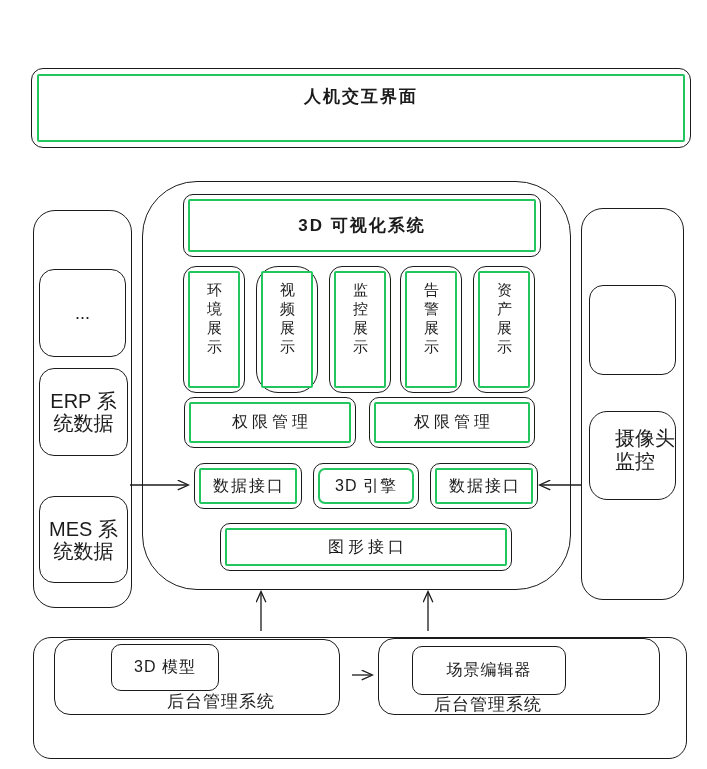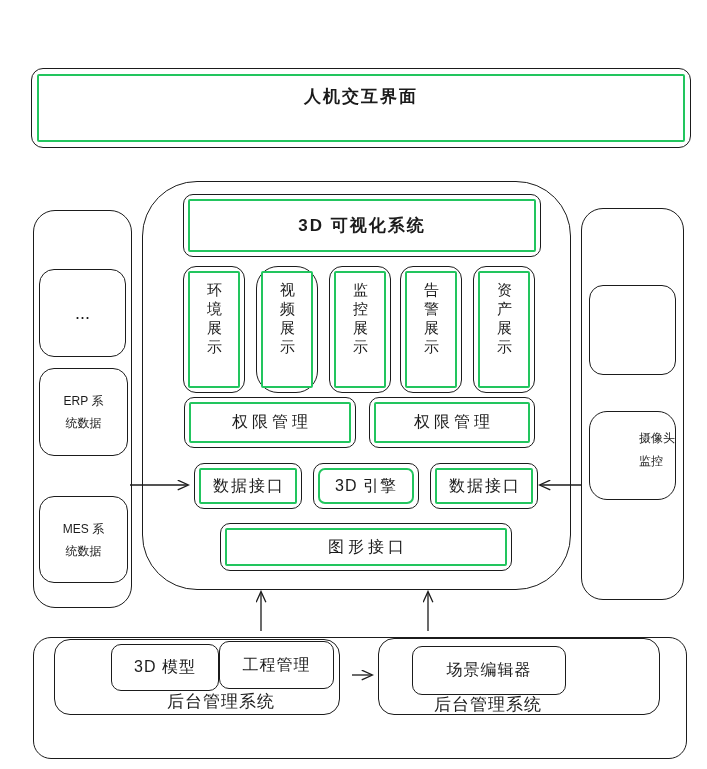--- a/index.html
+++ b/index.html
@@ -15,21 +15,21 @@
   .dbl{position:absolute;border:1.2px solid #1b1b1b;border-radius:10px;background:#fff;}
   .dbl-in{position:absolute;inset:4px;border:2px solid #22c55e;border-radius:2px;
           display:flex;align-items:center;justify-content:center;text-align:center;}
   .dbl-in.round{border-radius:7px;}
   .lbl{font-size:16px;letter-spacing:4px;white-space:nowrap;text-indent:4px;}
   .lbl-sm{font-size:16px;letter-spacing:1px;white-space:nowrap;}
   .title-txt{font-size:17px;font-weight:bold;letter-spacing:2px;}
   .sys-txt{font-size:17px;letter-spacing:2px;font-weight:600;}
   .vtext{width:16px;font-size:15px;line-height:19px;word-break:break-all;
          text-align:right;margin-top:7px;}
-  .two-line{font-size:12px;line-height:22px;text-align:center;}
+  .two-line{font-size:20px;line-height:22px;text-align:center;}
   .backend-label{position:absolute;font-size:17px;letter-spacing:1px;text-align:center;}
   svg.overlay{position:absolute;left:0;top:0;pointer-events:none;}
 </style>
 </head>
 <body>
 
 <div id="canvas">
 
   <div class="dbl" style="left:31px;top:68px;width:658px;height:78px;border-radius:12px;">
     <div class="dbl-in" style="inset:5px;align-items:flex-start;justify-content:center;">
@@ -133,23 +133,20 @@
       </div>
     </div>
   </div>
 
   <div class="panel" style="left:33px;top:637px;width:652px;height:120px;border-radius:18px;">
 
     <div class="panel" style="left:20px;top:1px;width:284px;height:74px;border-radius:16px;">
       <div class="rbox" style="left:56px;top:4px;width:106px;height:45px;border-radius:10px;">
         <span class="lbl-sm">3D 模型</span>
       </div>
-      <div class="rbox" style="left:164px;top:1px;width:113px;height:46px;border-radius:10px;">
-        <span class="lbl-sm">工程管理</span>
-      </div>
       <div class="backend-label" style="left:48px;right:0;top:50px;">后台管理系统</div>
     </div>
 
     <div class="panel" style="left:344px;top:0px;width:280px;height:75px;border-radius:16px;">
       <div class="rbox" style="left:33px;top:7px;width:152px;height:47px;border-radius:10px;">
         <span class="lbl-sm">场景编辑器</span>
       </div>
       <div class="backend-label" style="left:0;right:62px;top:54px;">后台管理系统</div>
     </div>
   </div>

